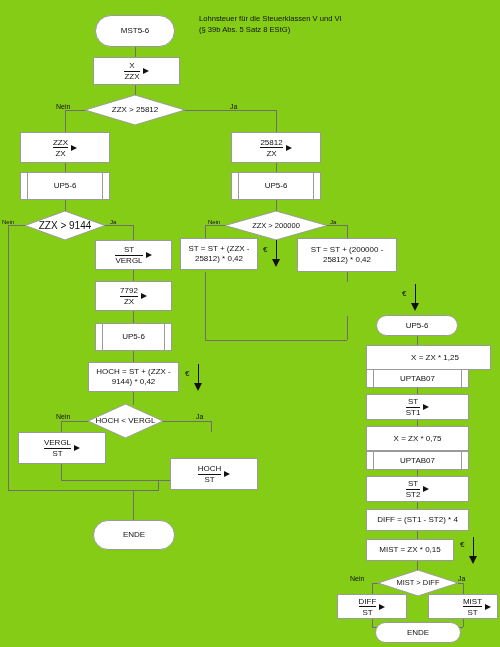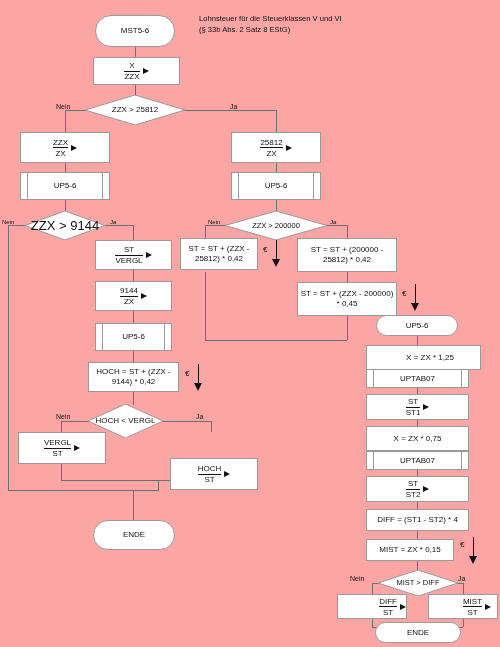--- a/index.html
+++ b/index.html
@@ -1,17 +1,17 @@
 <!DOCTYPE html>
 <html><head>
 <meta charset="utf-8">
 <style>
   html,body{margin:0;padding:0;background:#ffffff;}
   body{font-family:"Liberation Sans","DejaVu Sans",sans-serif;}
-  #canvas{position:relative;width:500px;height:647px;background:#fca5a5;overflow:hidden;}
+  #canvas{position:relative;width:500px;height:647px;background:#84cc16;overflow:hidden;}
 
   
   .node{position:absolute;box-sizing:border-box;border:1px solid #9a9a9a;
         background:#fff;display:flex;align-items:center;justify-content:center;
         text-align:center;color:#111;font-size:8px;line-height:10px;}
   .term{border-radius:999px;justify-content:center;}
   .proc{}
   .sub{}                    
   .sub::before,.sub::after{content:"";position:absolute;top:0;bottom:0;width:0;
         border-left:1px solid #9a9a9a;}
@@ -53,21 +53,21 @@
 
   
   .caption{position:absolute;font-size:7.6px;line-height:10.5px;color:#111;}
 </style>
 </head>
 <body>
 
 <div id="canvas">
 
   <div class="caption" style="left:199px;top:14px;">Lohnsteuer für die Steuerklassen V und VI</div>
-  <div class="caption" style="left:199px;top:25px;">(§ 33b Abs. 2 Satz 8 EStG)</div>
+  <div class="caption" style="left:199px;top:25px;">(§ 39b Abs. 5 Satz 8 EStG)</div>
 
   <div class="ln lnv" style="left:135px;top:47px;height:10px;"></div>
 
   <div class="ln lnv" style="left:135px;top:85px;height:13px;"></div>
 
   <div class="ln lnh" style="left:85px;top:110px;width:25px;"></div>
   <div class="ln lnv" style="left:65px;top:110px;height:22px;"></div>
   <div class="ln lnh" style="left:65px;top:110px;width:20px;"></div>
 
   <div class="ln lnh" style="left:160px;top:110px;width:116px;"></div>
@@ -191,21 +191,21 @@
   </div>
 
   <div class="node sub" style="left:231px;top:172px;width:90px;height:28px;">
     <span>UP5-6</span>
   </div>
 
   <div class="dec" style="left:25px;top:211px;width:80px;height:29px;">
     <svg class="dshape" viewBox="0 0 80 29" preserveAspectRatio="none">
       <polygon points="40,0 80,14.5 40,29 0,14.5" fill="#fff" stroke="#9a9a9a" stroke-width="1"></polygon>
     </svg>
-    <div class="dlabel" style="font-size:13px;">ZZX &gt; 9144</div>
+    <div class="dlabel" style="font-size:10px;">ZZX &gt; 9144</div>
   </div>
 
   <div class="dec" style="left:225px;top:211px;width:102px;height:29px;">
     <svg class="dshape" viewBox="0 0 102 29" preserveAspectRatio="none">
       <polygon points="51,0 102,14.5 51,29 0,14.5" fill="#fff" stroke="#9a9a9a" stroke-width="1"></polygon>
     </svg>
     <div class="dlabel" style="font-size:7.5px;">ZZX &gt; 200000</div>
   </div>
 
   <div class="node proc" style="left:95px;top:240px;width:77px;height:30px;">
@@ -218,27 +218,24 @@
   </div>
 
   <div class="node proc" style="left:180px;top:238px;width:78px;height:32px;">
     <span class="txt">ST = ST + (ZZX - 25812) * 0,42</span>
   </div>
 
   <div class="node proc" style="left:297px;top:238px;width:100px;height:34px;">
     <span class="txt">ST = ST + (200000 - 25812) * 0,42</span>
   </div>
 
-  <div class="node proc" style="left:297px;top:282px;width:100px;height:34px;">
-    <span class="txt">ST = ST + (ZZX - 200000) * 0,45</span>
-  </div>
 
   <div class="node proc" style="left:95px;top:281px;width:77px;height:30px;">
     <span class="assign">
-      <span class="num">9144</span>
+      <span class="num">7792</span>
       <span class="bar"></span>
       <span class="den">ZX</span>
       <span class="tip"></span>
     </span>
   </div>
 
   <div class="node sub" style="left:95px;top:323px;width:77px;height:28px;">
     <span>UP5-6</span>
   </div>
 
@@ -272,21 +269,21 @@
   </div>
 
   <div class="node term" style="left:93px;top:520px;width:82px;height:30px;">
     <span>ENDE</span>
   </div>
 
   <div class="node term" style="left:376px;top:315px;width:82px;height:21px;">
     <span>UP5-6</span>
   </div>
 
-  <div class="node proc" style="left:366px;top:345px;width:115px;height:25px;padding-left:13px;">
+  <div class="node proc" style="left:366px;top:345px;width:125px;height:25px;padding-left:13px;">
     <span class="txt">X = ZX * 1,25</span>
   </div>
 
   <div class="node sub" style="left:366px;top:369px;width:103px;height:19px;">
     <span>UPTAB07</span>
   </div>
 
   <div class="node proc" style="left:366px;top:394px;width:103px;height:26px;">
     <span class="assign">
       <span class="num">ST</span>
@@ -321,21 +318,21 @@
     <span class="txt">MIST = ZX * 0,15</span>
   </div>
 
   <div class="dec" style="left:378px;top:570px;width:80px;height:26px;">
     <svg class="dshape" viewBox="0 0 80 26" preserveAspectRatio="none">
       <polygon points="40,0 80,13 40,26 0,13" fill="#fff" stroke="#9a9a9a" stroke-width="1"></polygon>
     </svg>
     <div class="dlabel" style="font-size:7.5px;">MIST &gt; DIFF</div>
   </div>
 
-  <div class="node proc" style="left:337px;top:594px;width:70px;height:25px;justify-content:flex-end;">
+  <div class="node proc" style="left:337px;top:594px;width:70px;height:25px;">
     <span class="assign">
       <span class="num">DIFF</span>
       <span class="bar"></span>
       <span class="den">ST</span>
       <span class="tip"></span>
     </span>
   </div>
 
   <div class="node proc" style="left:428px;top:594px;width:70px;height:25px;padding-left:28px;">
     <span class="assign">

